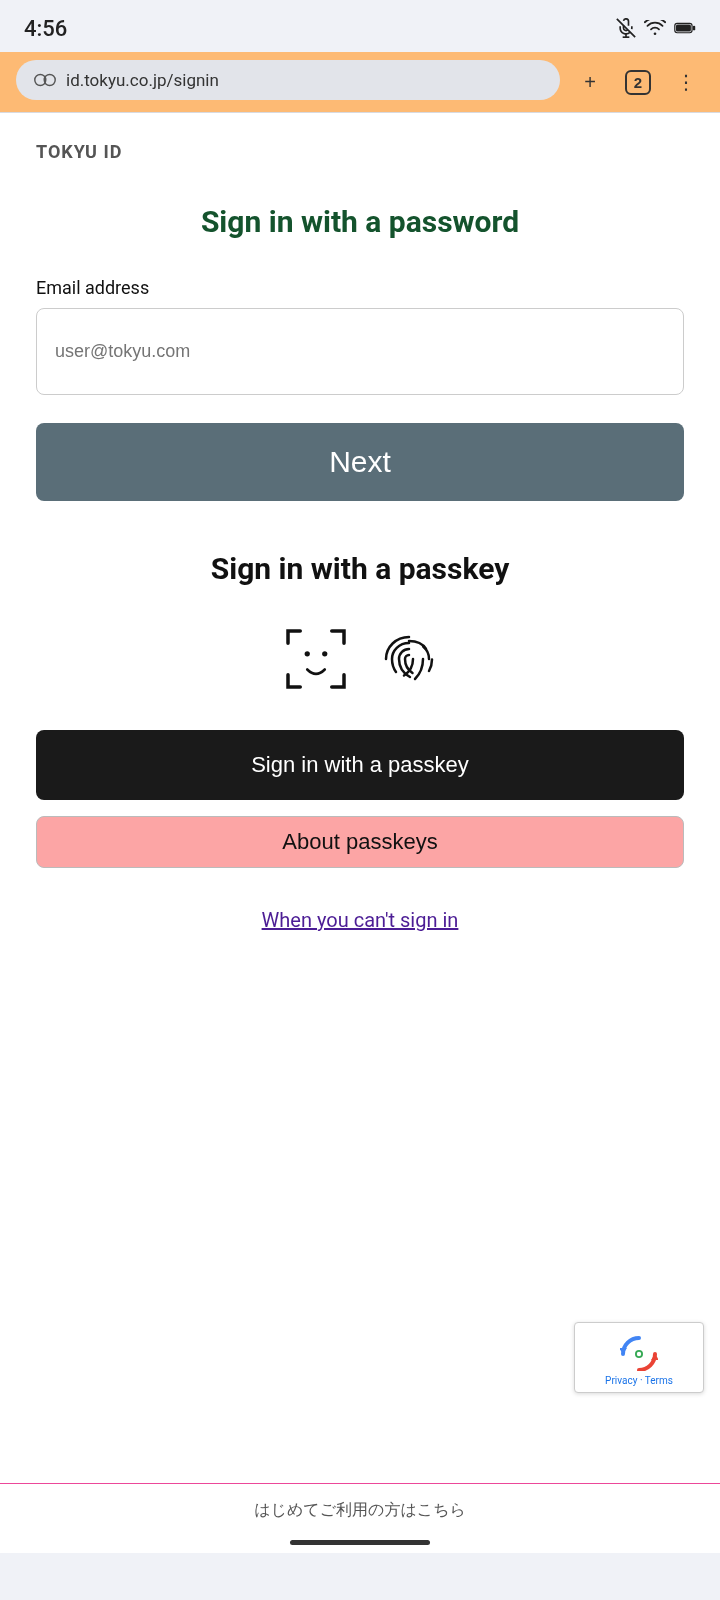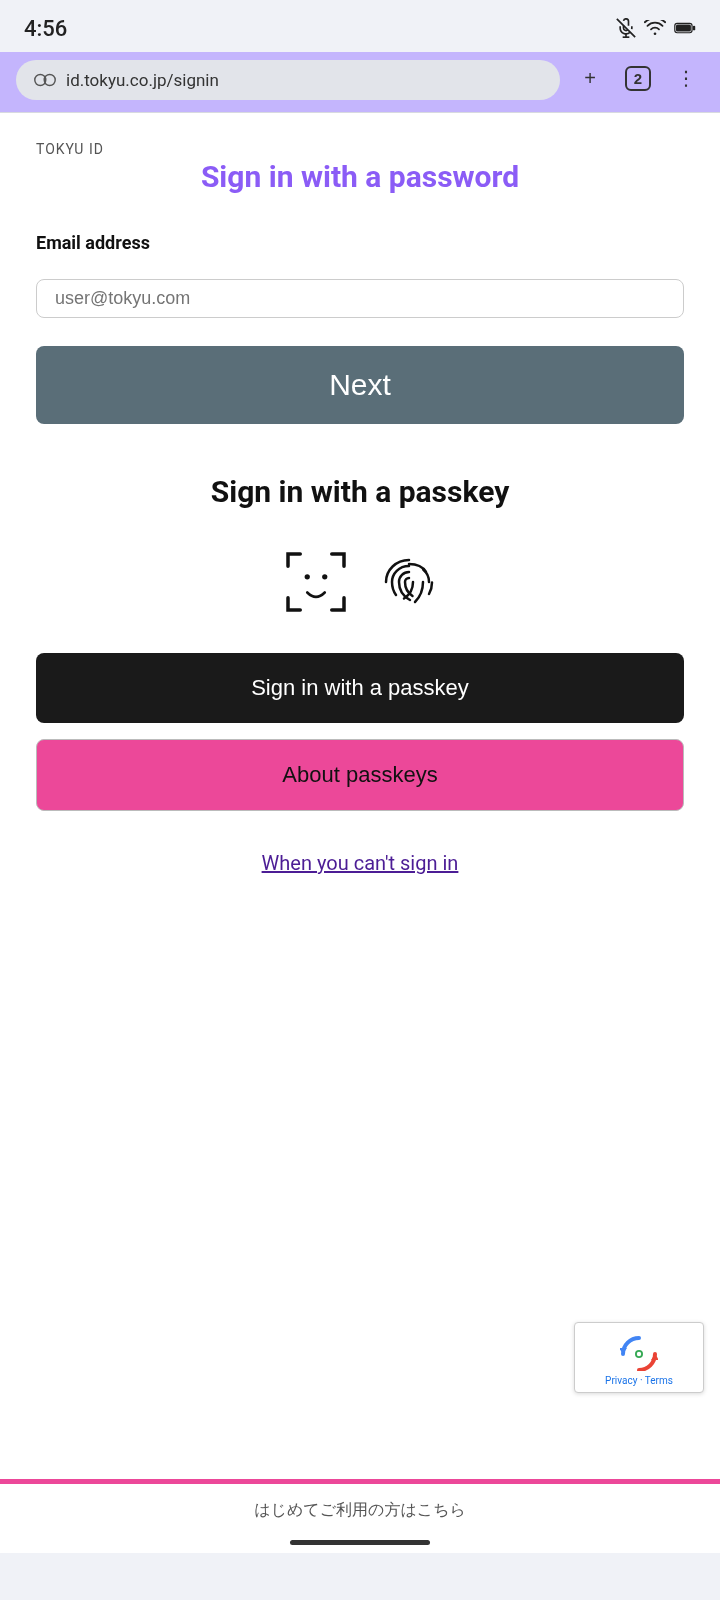--- a/index.html
+++ b/index.html
@@ -28,23 +28,23 @@
       color: #222;
     }
     .status-icons {
       display: flex;
       align-items: center;
       gap: 8px;
     }
 
     
     .browser-bar {
-      background: #c4b5fd;
-      display: flex;
-      align-items: flex-start;
+      background: #fdba74;
+      display: flex;
+      align-items: flex-end;
       padding: 8px 16px 12px 16px;
       gap: 12px;
       border-bottom: 1px solid #d8dae0;
     }
     .url-bar {
       flex: 1;
       background: #e2e4ea;
       border-radius: 30px;
       display: flex;
       align-items: center;
@@ -78,48 +78,48 @@
 
     
     .page-content {
       background: #ffffff;
       min-height: 1440px;
       padding: 28px 36px 120px 36px;
       position: relative;
     }
 
     .brand-title {
-      font-size: 14px;
-      font-weight: 400;
+      font-size: 18px;
+      font-weight: 700;
       color: #555;
       letter-spacing: 1px;
+      margin-bottom: 40px;
     }
 
     .section-title {
       font-size: 30px;
       font-weight: 700;
-      color: #8b5cf6;
+      color: #14532d;
       text-align: center;
       margin-bottom: 36px;
       line-height: 1.3;
     }
 
     .form-label {
       font-size: 18px;
       color: #111;
-      margin-bottom: 26px;
+      margin-bottom: 10px;
       display: block;
-      font-weight: bold;
     }
 
     .email-input {
       width: 100%;
       border: 1.5px solid #ccc;
       border-radius: 8px;
-      padding: 8px 18px;
+      padding: 32px 18px;
       font-size: 18px;
       color: #aaa;
       outline: none;
       margin-bottom: 28px;
     }
 
     .btn-next {
       width: 100%;
       background: #5a6e78;
       color: #fff;
@@ -167,25 +167,25 @@
       border-radius: 8px;
       padding: 22px;
       font-size: 22px;
       font-weight: 500;
       cursor: pointer;
       margin-bottom: 16px;
     }
 
     .btn-about-passkeys {
       width: 100%;
-      background: #ec4899;
+      background: #fca5a5;
       color: #111;
       border: 1.5px solid #bbb;
       border-radius: 8px;
-      padding: 22px;
+      padding: 12px;
       font-size: 22px;
       font-weight: 400;
       cursor: pointer;
       margin-bottom: 40px;
     }
 
     .cant-sign-in-link {
       text-align: center;
       margin-bottom: 40px;
     }
@@ -222,21 +222,21 @@
       text-align: center;
     }
 
     
     .bottom-bar {
       position: absolute;
       bottom: 0;
       left: 0;
       right: 0;
       background: #fff;
-      border-top: 5px solid #ec4899;
+      border-top: 1px solid #ec4899;
       padding: 16px 36px 32px 36px;
       display: flex;
       align-items: center;
       justify-content: center;
     }
     .bottom-bar-text {
       font-size: 16px;
       color: #555;
     }
     .home-indicator {

